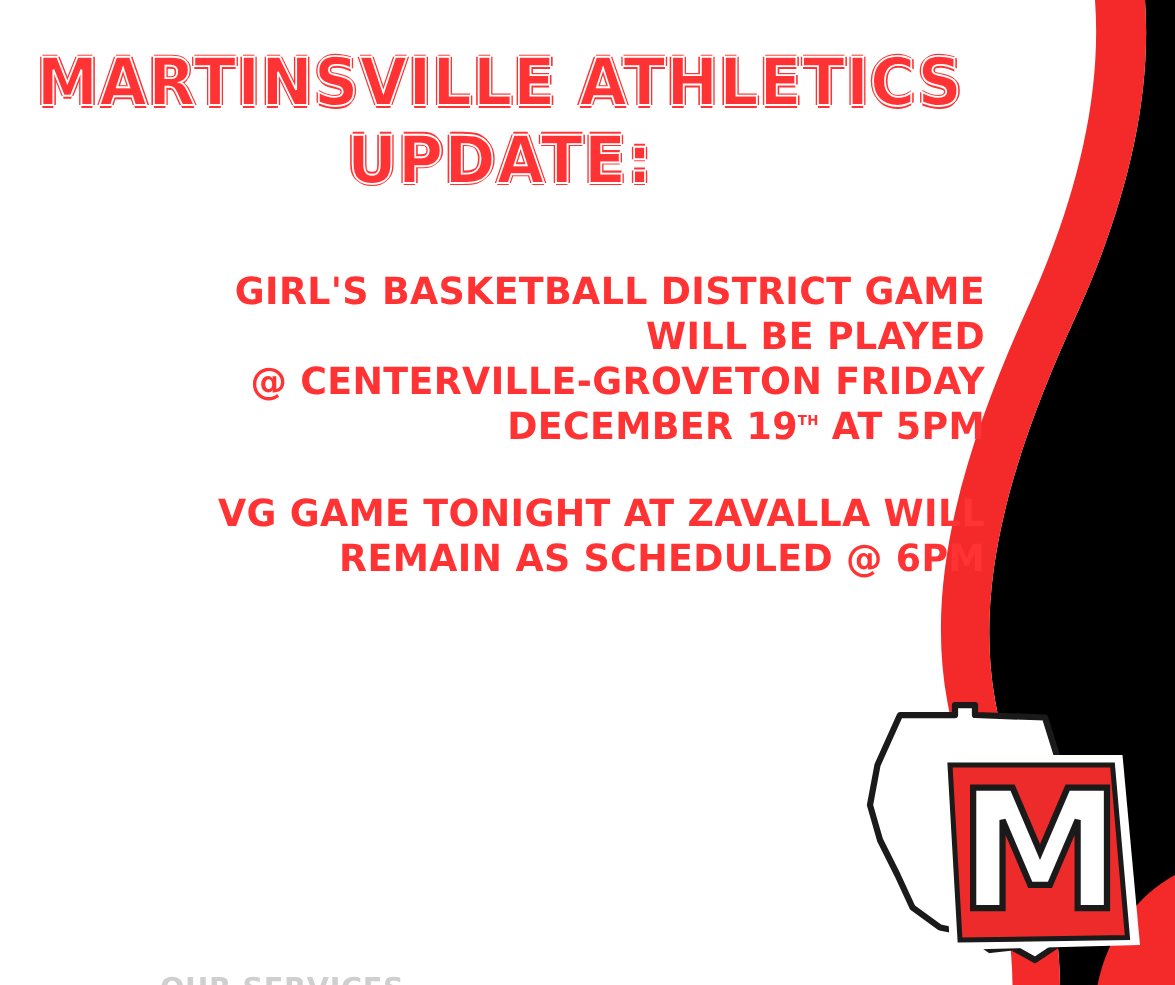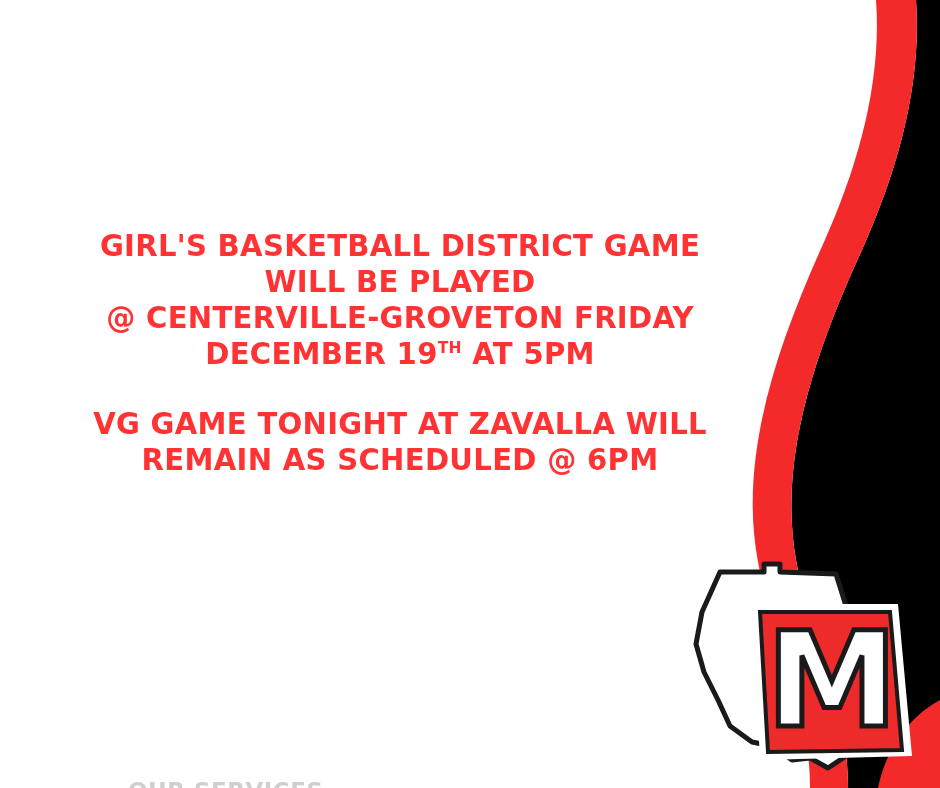--- a/index.html
+++ b/index.html
@@ -53,41 +53,41 @@
       -2px 0 0 #ff3333,
        0 2px 0 #ff3333,
        0 -2px 0 #ff3333,
        3px 3px 0 rgba(255,255,255,0.9);
     transform: scaleX(0.93);
   }
 
   
   .body-block {
     position: absolute;
-    top: 228px;
+    top: 216px;
     left: 0;
     width: 800px;
-    text-align: center;
+    text-align: right;
   }
   .para {
     margin: 0 0 34px 0;
   }
   .para:last-child { margin-bottom: 16px; }
   .para-line {
     font-family: "DejaVu Sans", sans-serif;
     font-weight: bold;
     font-size: 30px;
     line-height: 36px;
     letter-spacing: 0.3px;
     color: #ff3333;
     text-transform: uppercase;
     transform: scaleX(0.97);
   }
   .para-line sup {
-    font-size: 16px;
+    font-size: 11px;
     vertical-align: super;
     line-height: 0;
   }
 
   
   .logo {
     position: absolute;
     left: 660px;
     top: 560px;
     width: 260px;
@@ -123,20 +123,24 @@
 
       <path d="M306,0 C312,84 288,170 252,250 C206,350 168,458 186,560
                C200,640 238,700 238,788 L200,788
                C200,702 162,642 148,562 C128,456 168,344 214,242
                C248,166 272,82 266,0 Z" fill="#f42a2a"></path>
 
       <path d="M330,700 C300,716 276,748 268,788 L330,788 Z" fill="#f42a2a"></path>
     </svg>
   </div>
 
+  <div class="headline">
+    <div class="headline-line">Martinsville Athletics</div>
+    <div class="headline-line">Update:</div>
+  </div>
 
   <div class="body-block">
 
     <div class="para">
       <div class="para-line">Girl's Basketball District Game</div>
       <div class="para-line">will be played</div>
       <div class="para-line">@ Centerville-Groveton Friday</div>
       <div class="para-line"><span>December 19</span><sup>th</sup><span> at 5pm</span></div>
     </div>
 

